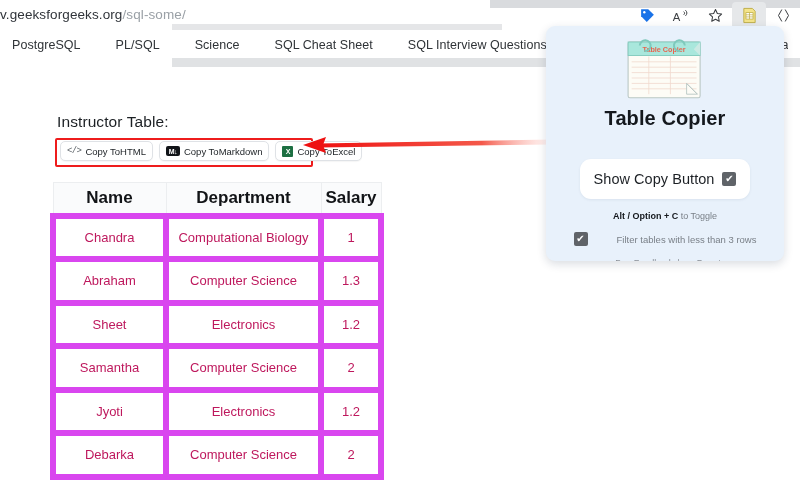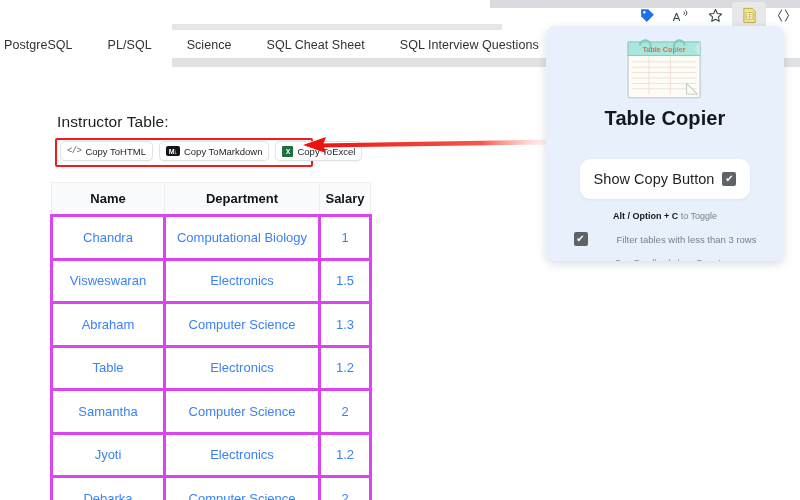--- a/index.html
+++ b/index.html
@@ -44,21 +44,21 @@
   .cicon {
     width: 34px; height: 27px; display: flex; align-items: center; justify-content: center;
     color: #3a3d41;
   }
   .cicon.highlighted {
     background: #e6e8ea; border-radius: 4px;
   }
 
   
   .sitenav {
-    position: absolute; left: 0; top: 31px; width: 780px; height: 27px;
+    position: absolute; left: 8px; top: 31px; width: 780px; height: 27px;
     background: #ffffff;
     display: flex; align-items: center;
     white-space: nowrap;
     overflow: hidden;
   }
   .sitenav-item {
     font-size: 12.5px; color: #2f3337; letter-spacing: 0.05px;
     padding: 0 0;
     margin-right: 25px;
     margin-left: 10px;
@@ -136,30 +136,30 @@
     border-collapse: collapse;
     table-layout: fixed;
     font-size: 13px; color: #3c4043;
   }
   .tbl col.c-name { width: 113px; }
   .tbl col.c-dept { width: 155px; }
   .tbl col.c-sal  { width: 51px; }
   .tbl th {
     height: 33px;
     background: #fafbfc;
-    font-size: 13px; font-weight: 700; color: #121417;
+    font-size: 17px; font-weight: 700; color: #121417;
     text-align: center;
     border: 1px solid #eceef0;
     padding: 0 4px;
   }
   .tbl td {
     height: 43.5px;
     text-align: center;
-    border: 3px solid #d946ef;
-    color: #3b82f6;
+    border: 6px solid #d946ef;
+    color: #be185d;
     font-size: 13px;
     padding: 0 4px;
     background: #ffffff;
   }
 
   
   .popup {
     position: absolute; left: 546px; top: 26px;
     width: 238px; height: 235px;
     background: #e8f1fb;
@@ -223,20 +223,23 @@
 </style>
 </head>
 <body>
 
 <div id="root">
 
   <div class="chrome-top">
     <div class="chrome-top-bg"></div>
     <div class="chrome-top-bg2"></div>
 
+    <div class="urlbar-text">
+      <span>v.geeksforgeeks.org</span><span class="urlbar-path">/sql-some/</span>
+    </div>
 
     <div class="chrome-icons">
       <div class="cicon">
         <svg width="17" height="17" viewBox="0 0 24 24">
           <path d="M3 3h10l8 8-10 10L3 13V3z" fill="#1a73e8"></path>
           <circle cx="7.5" cy="7.5" r="1.7" fill="#ffffff"></circle>
         </svg>
       </div>
       <div class="cicon">
         <svg width="18" height="18" viewBox="0 0 24 24">
@@ -323,31 +326,26 @@
           <th>Salary</th>
         </tr>
       </thead>
       <tbody>
         <tr>
           <td>Chandra</td>
           <td>Computational Biology</td>
           <td>1</td>
         </tr>
         <tr>
-          <td>Visweswaran</td>
-          <td>Electronics</td>
-          <td>1.5</td>
-        </tr>
-        <tr>
           <td>Abraham</td>
           <td>Computer Science</td>
           <td>1.3</td>
         </tr>
         <tr>
-          <td>Table</td>
+          <td>Sheet</td>
           <td>Electronics</td>
           <td>1.2</td>
         </tr>
         <tr>
           <td>Samantha</td>
           <td>Computer Science</td>
           <td>2</td>
         </tr>
         <tr>
           <td>Jyoti</td>

